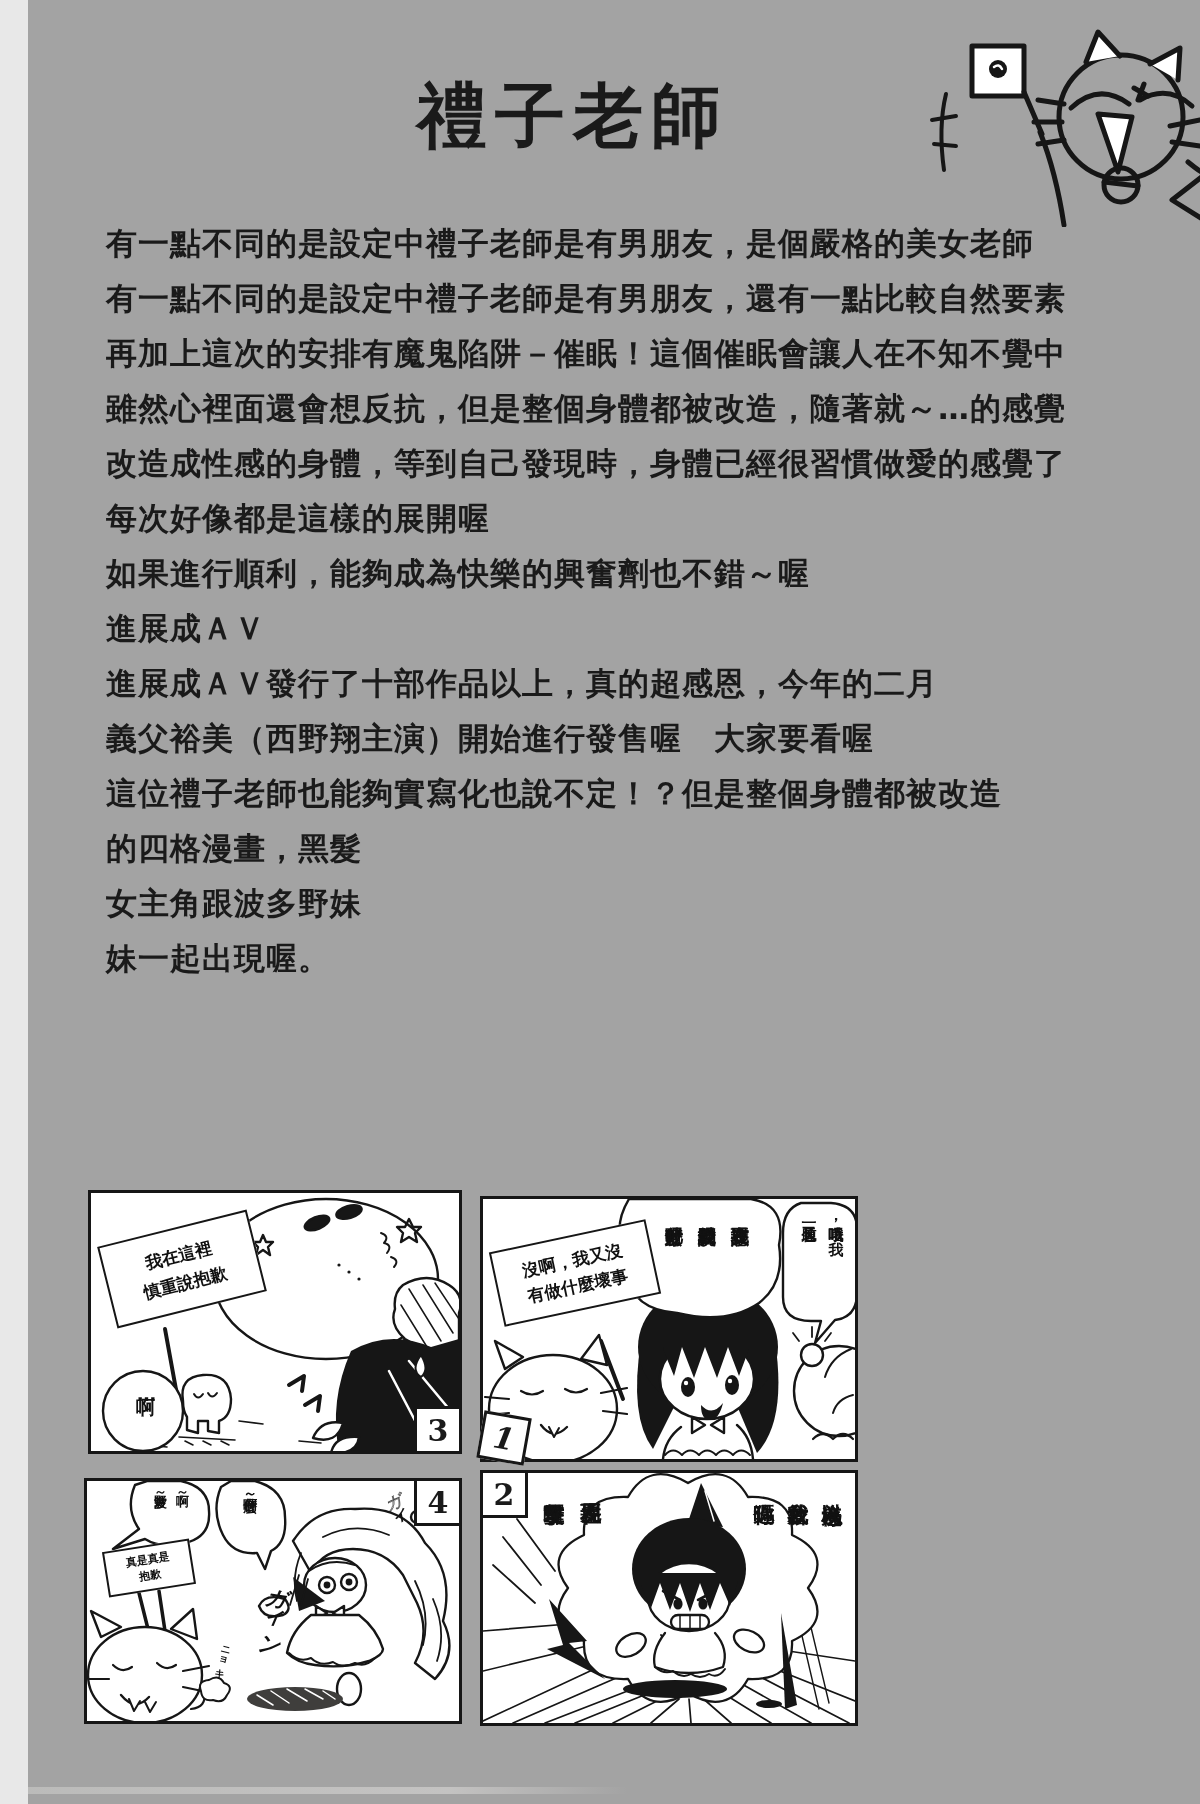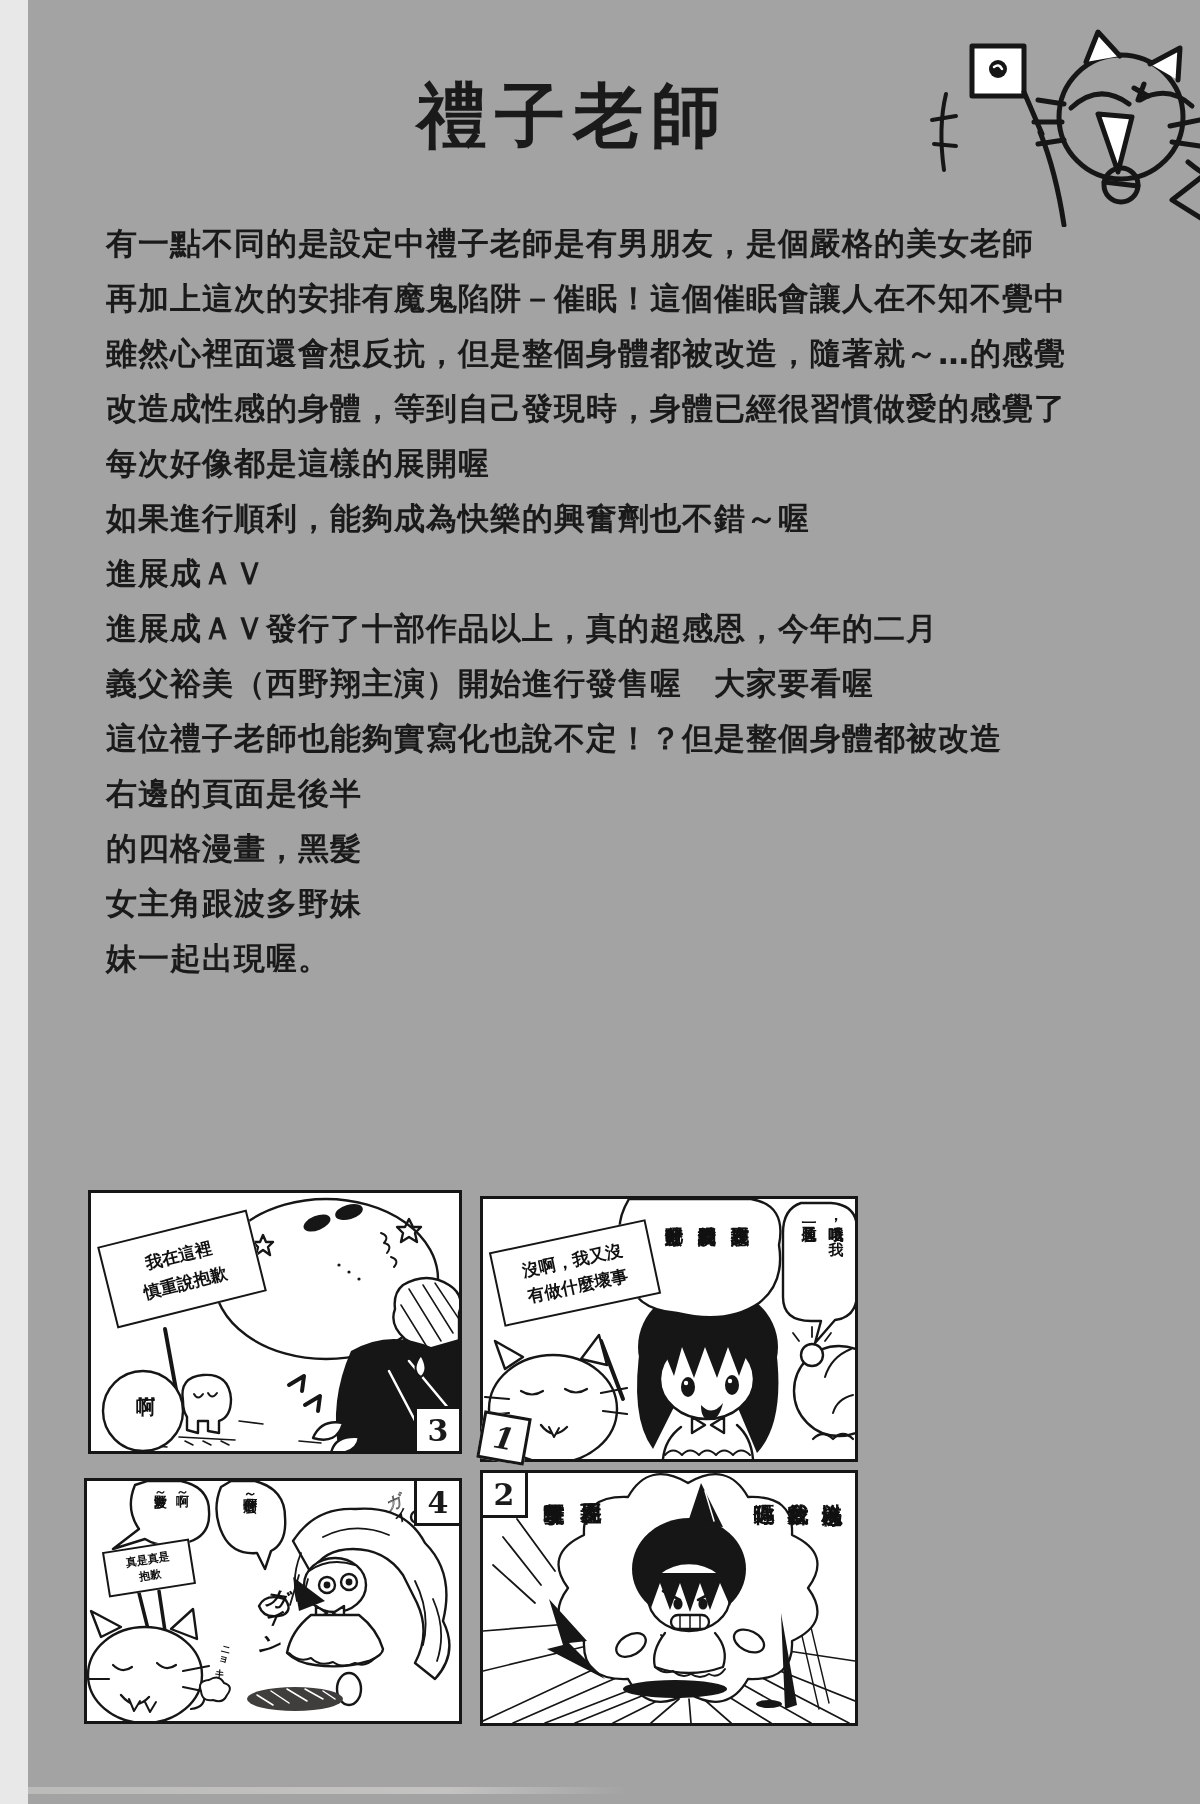--- a/index.html
+++ b/index.html
@@ -76,30 +76,30 @@
       <circle cx="233" cy="163" r="17" stroke-width="5"></circle>
       <path d="M216,160 l34,4" stroke-width="5"></path>
 
       <path d="M152,110 Q168,150 176,203" stroke-width="5"></path>
       <path d="M300,140 Q322,158 320,150 L284,178 L324,203" stroke-width="5"></path>
     </g>
   </svg>
 
   <div class="bodytext">
     <div>有一點不同的是設定中禮子老師是有男朋友，是個嚴格的美女老師</div>
+    <div>有一點不同的是設定中禮子老師是有男朋友，還有一點比較自然要素</div>
     <div>再加上這次的安排有魔鬼陷阱－催眠！這個催眠會讓人在不知不覺中</div>
     <div>雖然心裡面還會想反抗，但是整個身體都被改造，隨著就～…的感覺</div>
     <div>改造成性感的身體，等到自己發現時，身體已經很習慣做愛的感覺了</div>
     <div>每次好像都是這樣的展開喔</div>
     <div>如果進行順利，能夠成為快樂的興奮劑也不錯～喔</div>
     <div>進展成ＡＶ</div>
     <div>進展成ＡＶ發行了十部作品以上，真的超感恩，今年的二月</div>
     <div>義父裕美（西野翔主演）開始進行發售喔　大家要看喔</div>
     <div>這位禮子老師也能夠實寫化也說不定！？但是整個身體都被改造</div>
-    <div>右邊的頁面是後半</div>
     <div>的四格漫畫，黑髮</div>
     <div>女主角跟波多野妹</div>
     <div>妹一起出現喔。</div>
   </div>
 
   <div class="panel" id="panel3" style="left:60px;top:1190px;width:368px;height:258px;">
     <svg viewBox="0 0 368 258">
       <g fill="none" stroke="#161616" stroke-width="2.4" stroke-linecap="round" stroke-linejoin="round">
 
         <ellipse cx="235" cy="86" rx="112" ry="80"></ellipse>

